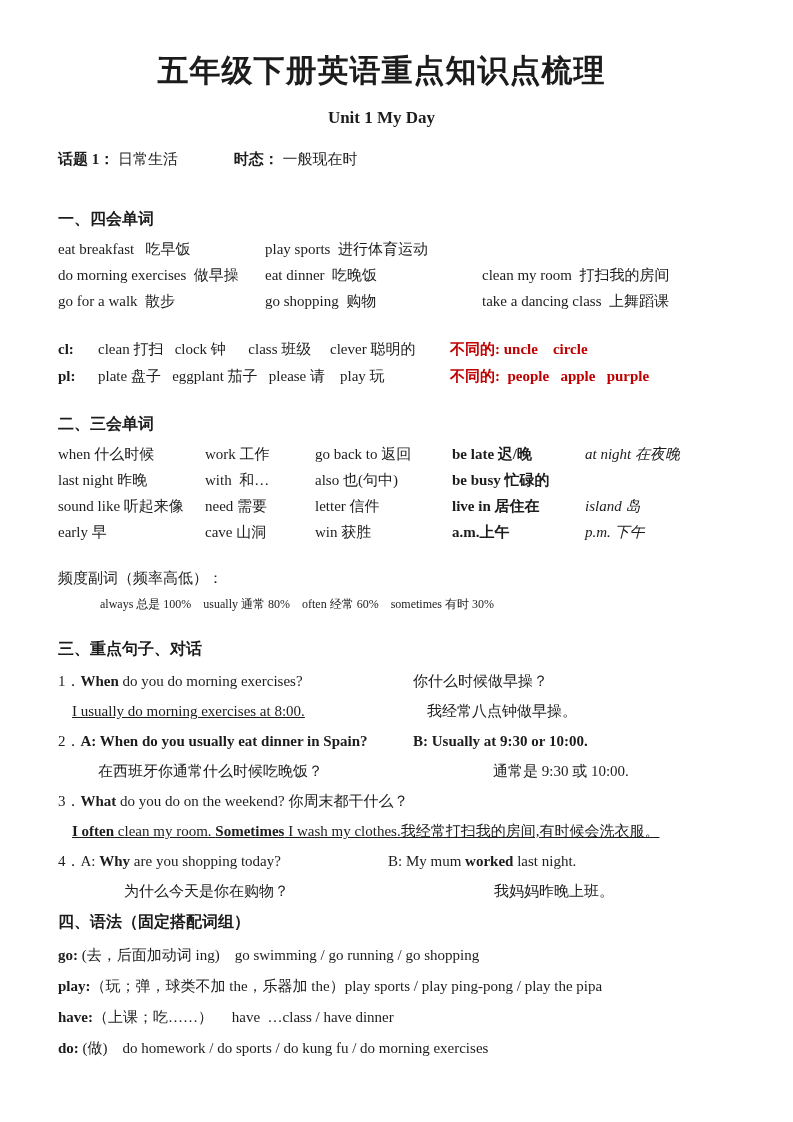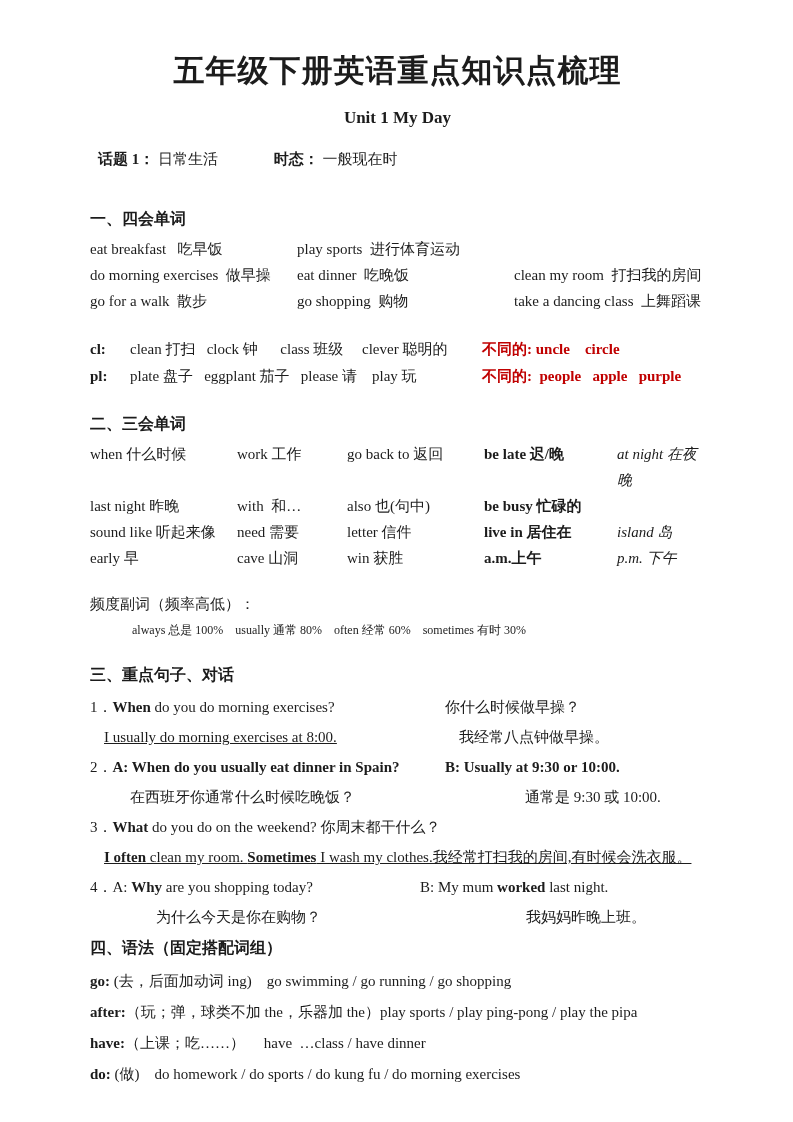--- a/index.html
+++ b/index.html
@@ -1,24 +1,24 @@
 <!DOCTYPE html>
 <html><head>
 <meta charset="utf-8">
 <style>
   html,body{margin:0;padding:0;}
   body{
     width:793px;height:1122px;background:#ffffff;overflow:hidden;
     font-family:"Liberation Serif","DejaVu Serif",serif;color:#1c1c1c;
   }
-  .page{padding:50px 88px 0 90px;}
+  .page{padding:50px 88px 0 58px;}
   .doc-title{font-size:31px;font-weight:bold;text-align:center;margin:0 0 16px 0;letter-spacing:1px;}
   .unit-title{font-size:17px;font-weight:bold;text-align:center;margin:0 0 22px 0;}
   .topic-line{font-size:15px;margin:0 0 40px 0;}
-  .topic-line .lbl{font-weight:bold;margin-left:8px;}
+  .topic-line .lbl{font-weight:bold;}
   .topic-line .tense-lbl{margin-left:52px;font-weight:bold;}
   .sec-heading{font-size:16px;font-weight:bold;margin:0 0 6px 0;}
   .wrow{display:flex;font-size:15px;line-height:26px;}
   .wcell{white-space:pre-wrap;}
   .w4 .wcell:nth-child(1){width:207px;}
   .w4 .wcell:nth-child(2){width:217px;}
   .w4 .wcell:nth-child(3){flex:1;}
   .w3 .wcell:nth-child(1){width:147px;}
   .w3 .wcell:nth-child(2){width:110px;}
   .w3 .wcell:nth-child(3){width:137px;}
@@ -158,17 +158,17 @@
     <span class="sent-r"><span>B: My mum </span><span class="b">worked</span><span> last night.</span></span>
   </div>
   <div class="sent-line">
     <span class="sent-l indent3" style="width:330px;">为什么今天是你在购物？</span>
     <span class="sent-r indent2">我妈妈昨晚上班。</span>
   </div>
 
   <div class="sec-heading" style="margin-bottom:13px;">四、语法（固定搭配词组）</div>
 
   <div class="gram-line"><span class="gram-key">go:</span><span> (去，后面加动词 ing)    go swimming / go running / go shopping</span></div>
-  <div class="gram-line"><span class="gram-key">after:</span><span>（玩；弹，球类不加 the，乐器加 the）play sports / play ping-pong / play the pipa</span></div>
+  <div class="gram-line"><span class="gram-key">play:</span><span>（玩；弹，球类不加 the，乐器加 the）play sports / play ping-pong / play the pipa</span></div>
   <div class="gram-line"><span class="gram-key">have:</span><span>（上课；吃……）     have  …class / have dinner</span></div>
   <div class="gram-line"><span class="gram-key">do:</span><span> (做)    do homework / do sports / do kung fu / do morning exercises</span></div>
 
 </div>
 
 </body></html>

